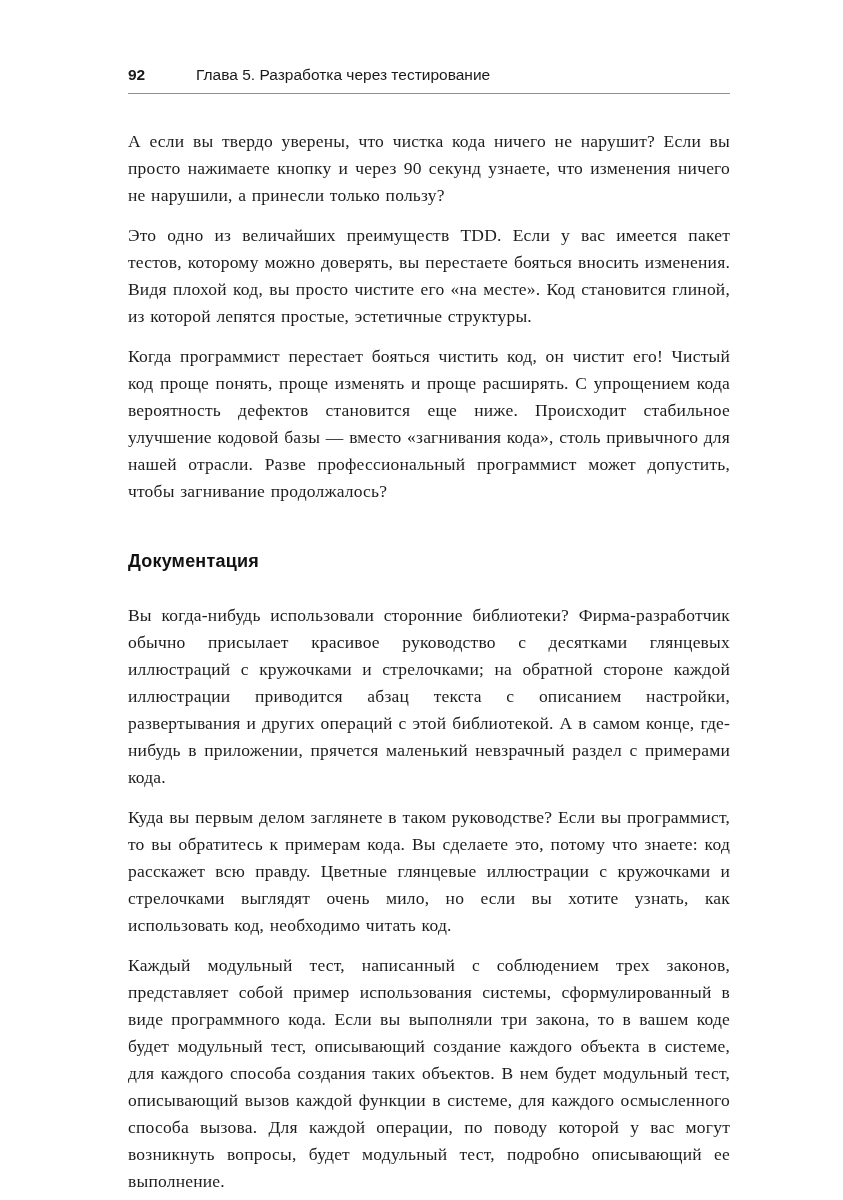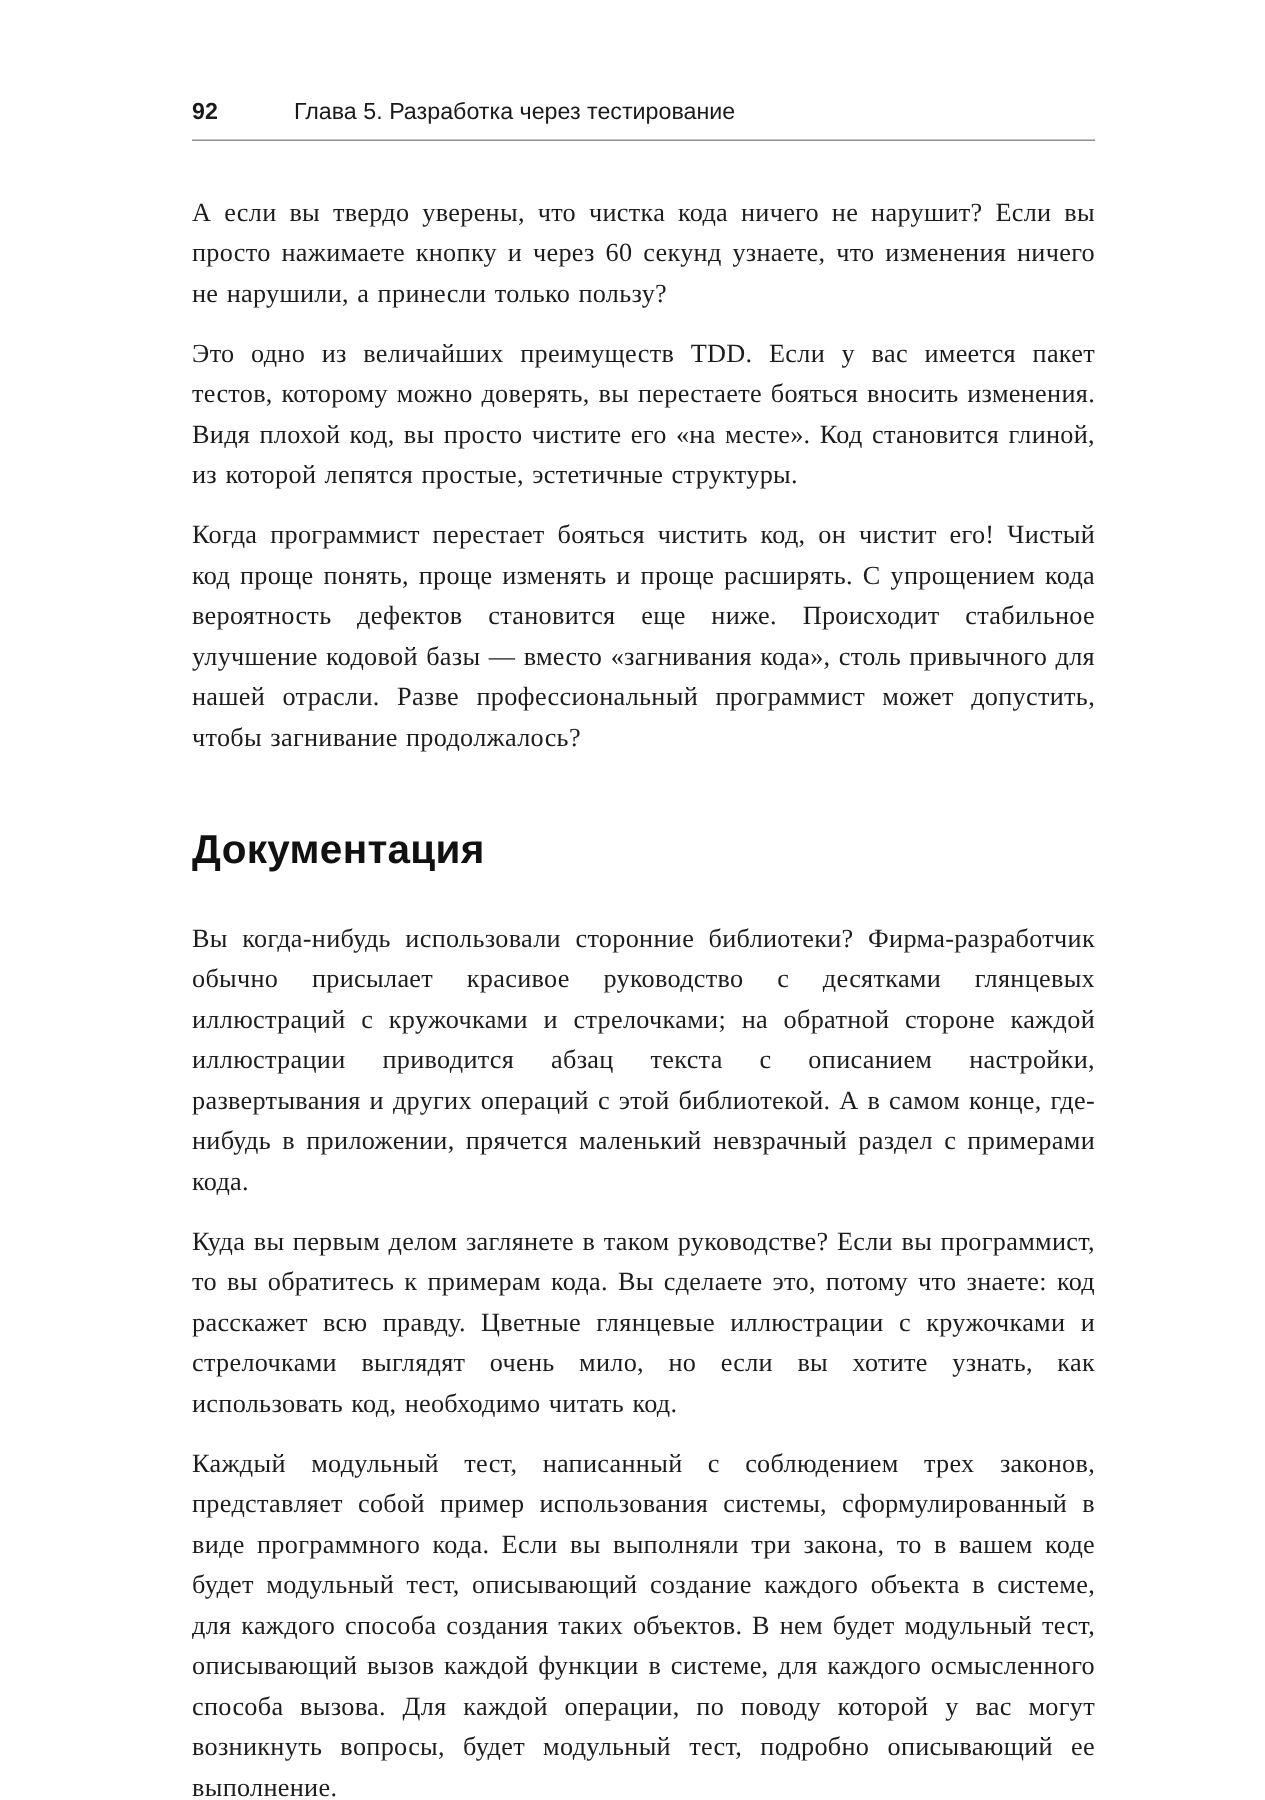--- a/index.html
+++ b/index.html
@@ -53,21 +53,21 @@
     line-height: 27px;
     text-align: justify;
     hyphens: auto;
     -webkit-hyphens: auto;
     letter-spacing: 0.2px;
     word-spacing: 1px;
   }
   .section-heading {
     font-family: "Liberation Sans", sans-serif;
     font-weight: bold;
-    font-size: 27px;
+    font-size: 18px;
     color: #111111;
     margin: 46px 0 30px 0;
     letter-spacing: 0.2px;
   }
 </style>
 </head>
 <body>
 
 <div class="page">
 
@@ -77,21 +77,21 @@
       <span class="chapter-label">Глава 5.</span>
       <span class="chapter-name">Разработка через тестирование</span>
     </span>
   </header>
 
   <hr class="header-rule">
 
   <main class="content">
 
     <section>
-        <p class="para" lang="ru">А если вы твердо уверены, что чистка кода ничего не нарушит? Если вы просто нажимаете кнопку и через 60 секунд узнаете, что изменения ничего не нарушили, а принесли только пользу?</p>
+        <p class="para" lang="ru">А если вы твердо уверены, что чистка кода ничего не нарушит? Если вы просто нажимаете кнопку и через 90 секунд узнаете, что изменения ничего не нарушили, а принесли только пользу?</p>
         <p class="para" lang="ru">Это одно из величайших преимуществ TDD. Если у вас имеется пакет тестов, которому можно доверять, вы перестаете бояться вносить изменения. Видя плохой код, вы просто чистите его «на месте». Код становится глиной, из которой лепятся простые, эстетичные структуры.</p>
         <p class="para" lang="ru">Когда программист перестает бояться чистить код, он чистит его! Чистый код проще понять, проще изменять и проще расширять. С упрощением кода вероятность дефектов становится еще ниже. Происходит стабильное улучшение кодовой базы — вместо «загнивания кода», столь привычного для нашей отрасли. Разве профессиональный программист может допустить, чтобы загнивание продолжалось?</p>
       </section>
 
     <h1 class="section-heading">Документация</h1>
 
     <section>
         <p class="para" lang="ru">Вы когда-нибудь использовали сторонние библиотеки? Фирма-разработчик обычно присылает красивое руководство с десятками глянцевых иллюстраций с кружочками и стрелочками; на обратной стороне каждой иллюстрации приводится абзац текста с описанием настройки, развертывания и других операций с этой библиотекой. А в самом конце, где-нибудь в приложении, прячется маленький невзрачный раздел с примерами кода.</p>
         <p class="para" lang="ru">Куда вы первым делом заглянете в таком руководстве? Если вы программист, то вы обратитесь к примерам кода. Вы сделаете это, потому что знаете: код расскажет всю правду. Цветные глянцевые иллюстрации с кружочками и стрелочками выглядят очень мило, но если вы хотите узнать, как использовать код, необходимо читать код.</p>
         <p class="para" lang="ru">Каждый модульный тест, написанный с соблюдением трех законов, представляет собой пример использования системы, сформулированный в виде программного кода. Если вы выполняли три закона, то в вашем коде будет модульный тест, описывающий создание каждого объекта в системе, для каждого способа создания таких объектов. В нем будет модульный тест, описывающий вызов каждой функции в системе, для каждого осмысленного способа вызова. Для каждой операции, по поводу которой у вас могут возникнуть вопросы, будет модульный тест, подробно описывающий ее выполнение.</p>

